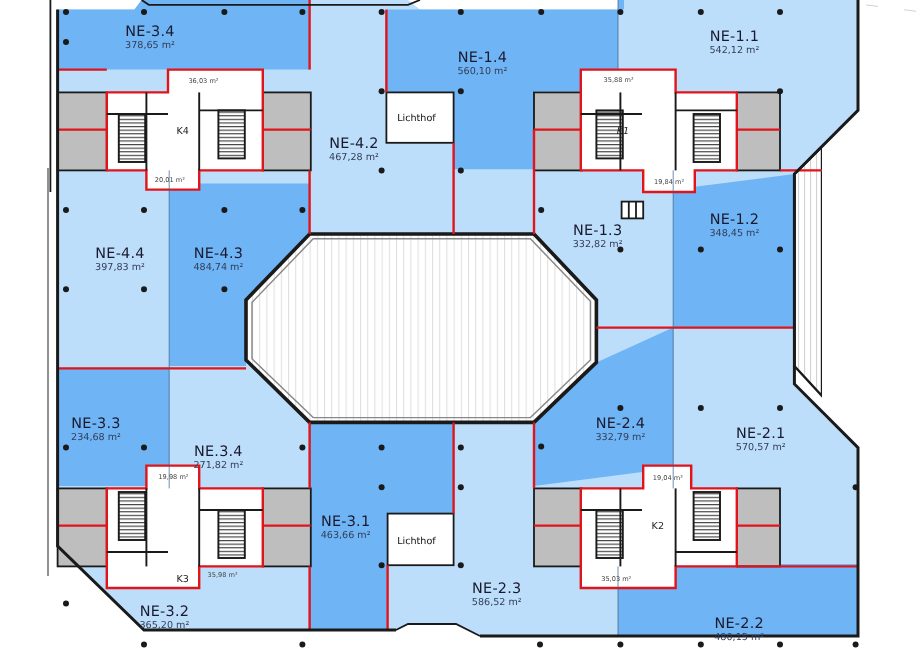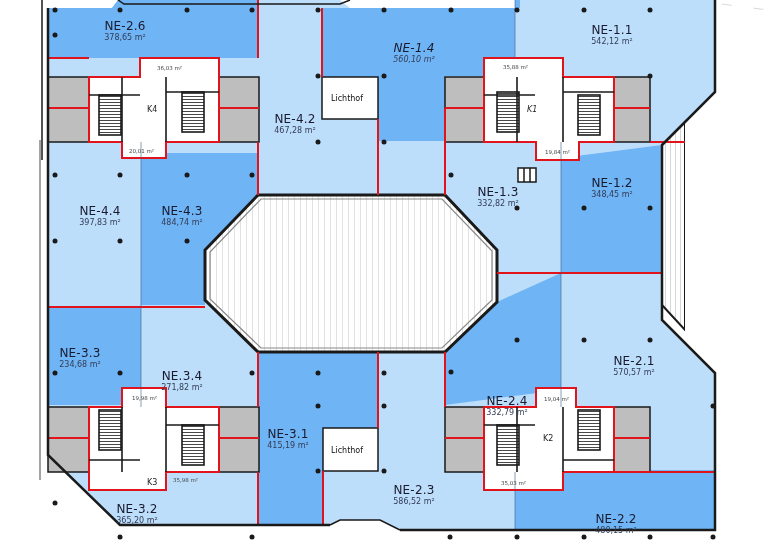--- a/index.html
+++ b/index.html
@@ -205,21 +205,21 @@
   </g>
 
   <g stroke="#1a1a1a" stroke-width="1.5" fill="#fff">
     <rect x="518" y="168" width="18" height="14"></rect>
     <line x1="524" y1="168" x2="524" y2="182"></line>
     <line x1="530" y1="168" x2="530" y2="182"></line>
   </g>
 </svg>
 
 <div class="lbl" style="left:85px;top:20px;width:80px;">
-  <div class="name">NE-2.6</div>
+  <div class="name">NE-3.4</div>
   <div class="area">378,65 m²</div>
 </div>
 <div class="lbl" style="left:255px;top:113px;width:80px;">
   <div class="name">NE-4.2</div>
   <div class="area">467,28 m²</div>
 </div>
 <div class="lbl" style="left:142px;top:205px;width:80px;">
   <div class="name">NE-4.3</div>
   <div class="area">484,74 m²</div>
 </div>
@@ -232,62 +232,62 @@
   <div class="area">542,12 m²</div>
 </div>
 <div class="lbl" style="left:572px;top:177px;width:80px;">
   <div class="name">NE-1.2</div>
   <div class="area">348,45 m²</div>
 </div>
 <div class="lbl" style="left:458px;top:186px;width:80px;">
   <div class="name">NE-1.3</div>
   <div class="area">332,82 m²</div>
 </div>
-<div class="lbl" style="left:374px;top:42px;width:80px;font-style:italic;">
+<div class="lbl" style="left:362px;top:42px;width:80px;">
   <div class="name">NE-1.4</div>
   <div class="area">560,10 m²</div>
 </div>
 <div class="lbl" style="left:594px;top:355px;width:80px;">
   <div class="name">NE-2.1</div>
   <div class="area">570,57 m²</div>
 </div>
 <div class="lbl" style="left:576px;top:513px;width:80px;">
   <div class="name">NE-2.2</div>
   <div class="area">480,15 m²</div>
 </div>
 <div class="lbl" style="left:374px;top:484px;width:80px;">
   <div class="name">NE-2.3</div>
   <div class="area">586,52 m²</div>
 </div>
-<div class="lbl" style="left:467px;top:347px;width:80px;margin-top:48px;">
+<div class="lbl" style="left:477px;top:347px;width:80px;">
   <div class="name">NE-2.4</div>
   <div class="area">332,79 m²</div>
 </div>
 <div class="lbl" style="left:248px;top:428px;width:80px;">
   <div class="name">NE-3.1</div>
-  <div class="area">415,19 m²</div>
+  <div class="area">463,66 m²</div>
 </div>
 <div class="lbl" style="left:97px;top:503px;width:80px;">
   <div class="name">NE-3.2</div>
   <div class="area">365,20 m²</div>
 </div>
 <div class="lbl" style="left:40px;top:347px;width:80px;">
   <div class="name">NE-3.3</div>
   <div class="area">234,68 m²</div>
 </div>
 <div class="lbl" style="left:142px;top:342px;width:80px;margin-top:28px;">
   <div class="name">NE.3.4</div>
   <div class="area">271,82 m²</div>
 </div>
 
 <div class="core" style="left:147px;top:105px;">K4</div>
 <div class="small" style="left:157px;top:65px;">36,03 m²</div>
 <div class="small" style="left:129px;top:148px;">20,01 m²</div>
 
-<div class="core" style="left:527px;top:105px;font-style:italic;">K1</div>
+<div class="core" style="left:514px;top:105px;font-style:italic;">K1</div>
 <div class="small" style="left:503px;top:64px;">35,88 m²</div>
 <div class="small" style="left:545px;top:149px;">19,84 m²</div>
 
 <div class="core" style="left:147px;top:434px;margin-top:44px;">K3</div>
 <div class="small" style="left:132px;top:395px;">19,98 m²</div>
 <div class="small" style="left:173px;top:477px;">35,98 m²</div>
 
 <div class="core" style="left:543px;top:434px;">K2</div>
 <div class="small" style="left:544px;top:396px;">19,04 m²</div>
 <div class="small" style="left:501px;top:480px;">35,03 m²</div>

